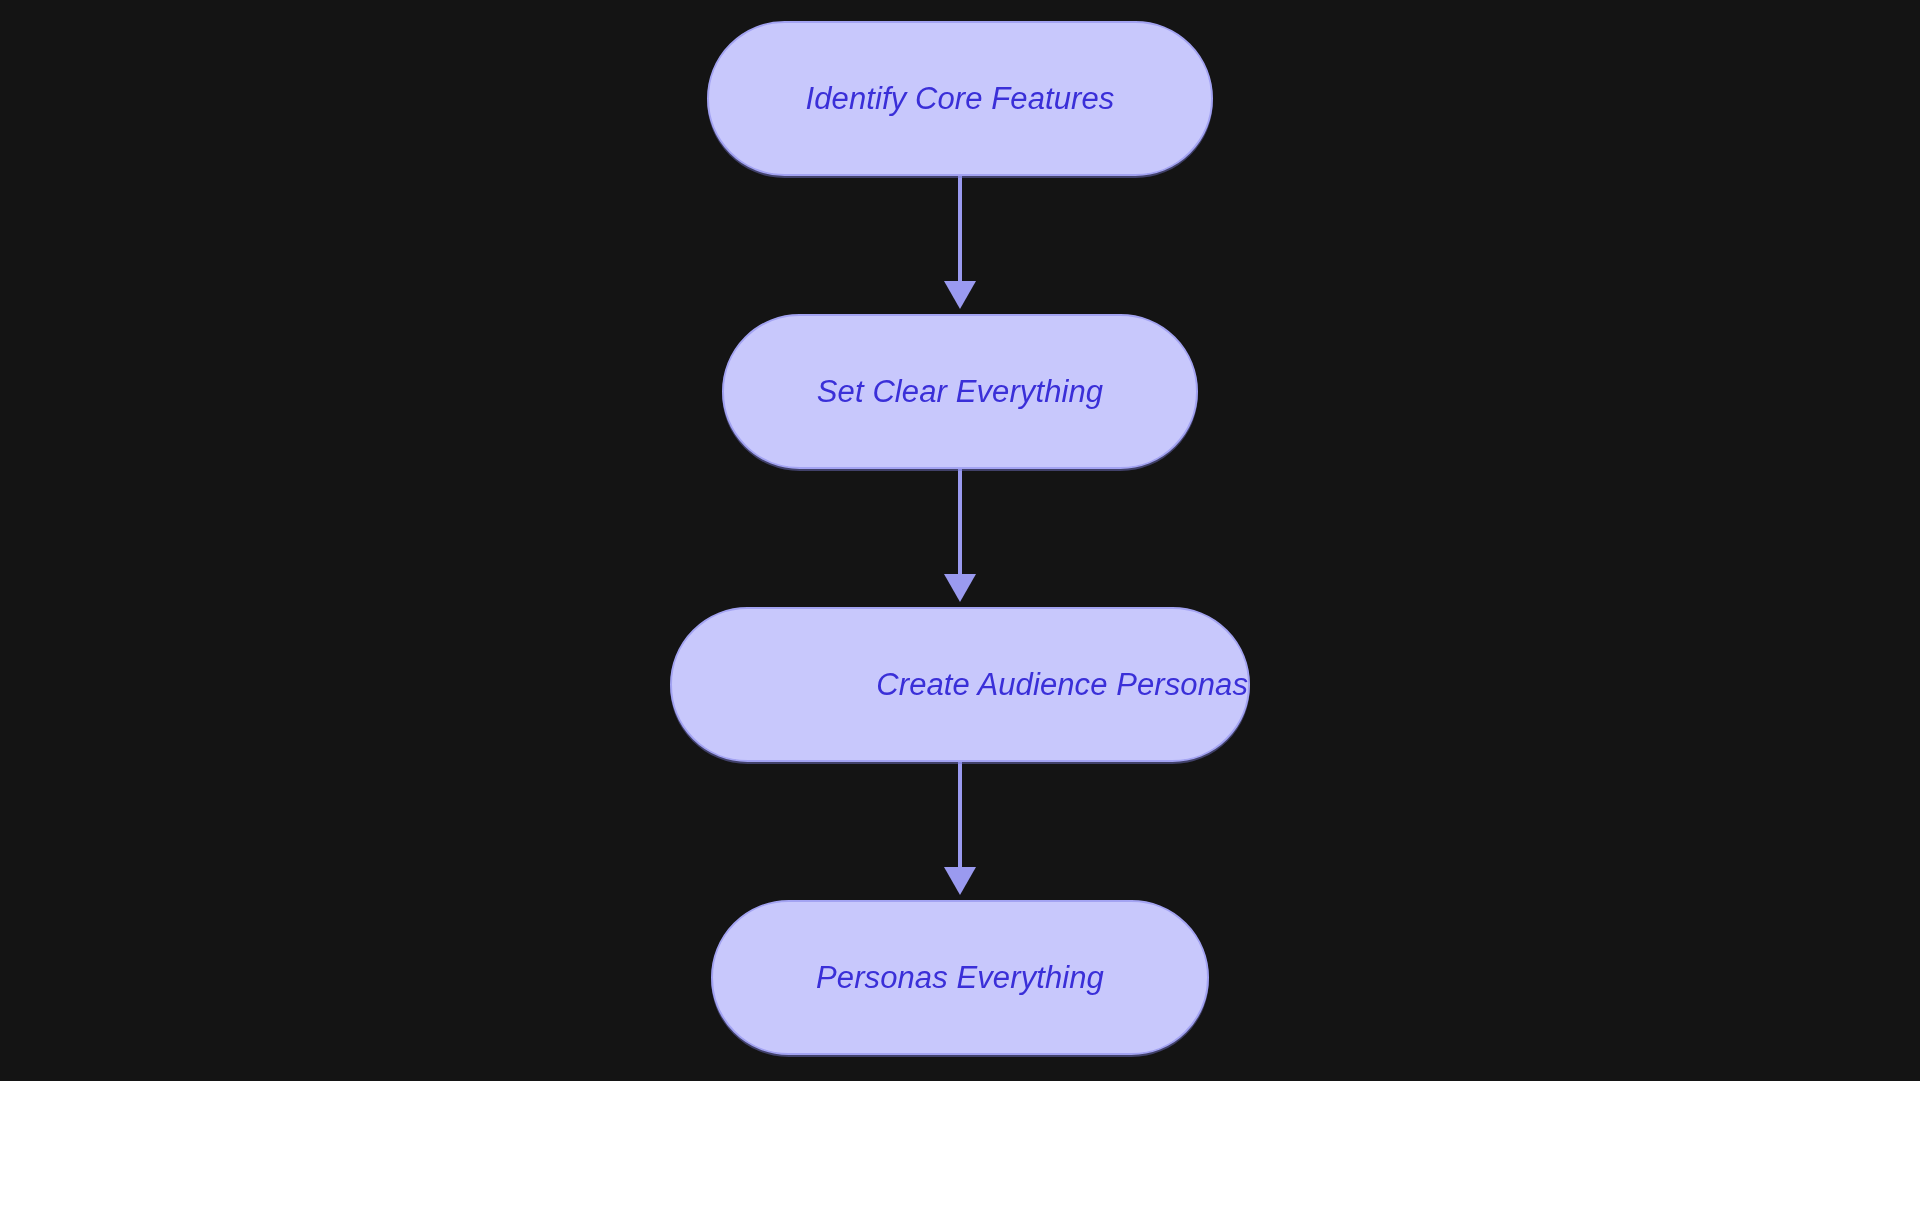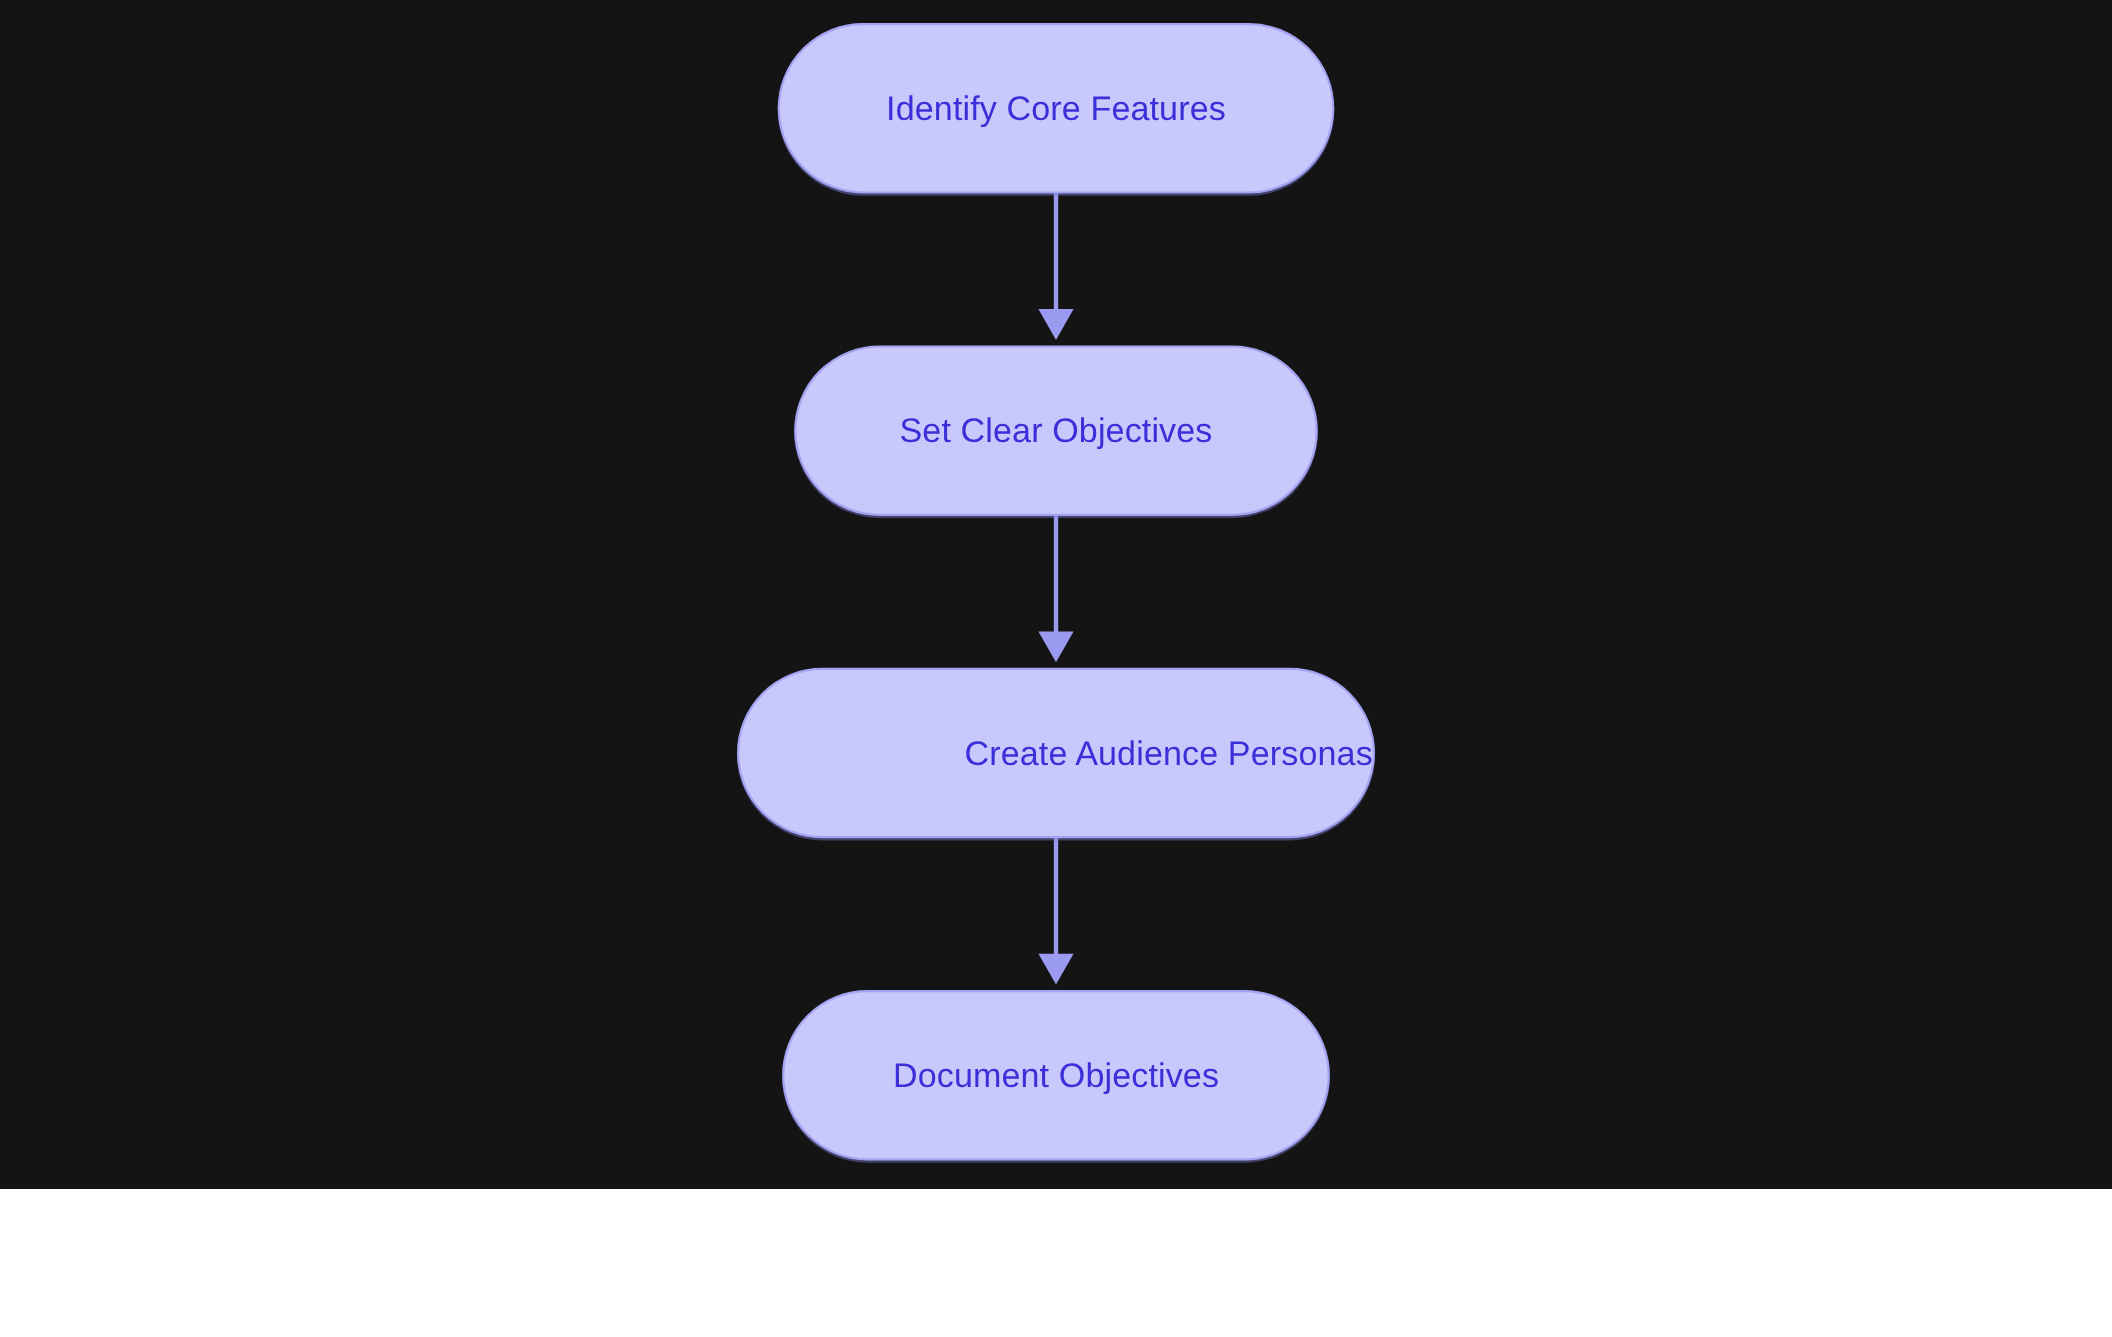--- a/index.html
+++ b/index.html
@@ -18,20 +18,21 @@
     background: #ffffff;
   }
   #canvas {
     position: absolute;
     left: 0;
     top: 0;
     width: 1920px;
     height: 1081px;
     background: #141414;
     overflow: hidden;
+    font-style: italic;
   }
   #flow {
     position: absolute;
     left: 0;
     top: 0;
     width: 1920px;
     height: 1081px;
   }
   .node {
     position: absolute;
@@ -92,29 +93,29 @@
       </g>
     </svg>
 
     <div id="flow">
 
       <div class="node" style="left:707px; top:21px; width:506px; height:155px;">
         <span class="node-label">Identify Core Features</span>
       </div>
 
       <div class="node" style="left:722px; top:314px; width:476px; height:155px;">
-        <span class="node-label">Set Clear Objectives</span>
+        <span class="node-label">Set Clear Everything</span>
       </div>
 
       <div class="node" style="left:670px; top:607px; width:580px; height:155px;justify-content:flex-end;">
         <span class="node-label">Create Audience Personas</span>
       </div>
 
       <div class="node" style="left:711px; top:900px; width:498px; height:155px;">
-        <span class="node-label">Document Objectives</span>
+        <span class="node-label">Personas Everything</span>
       </div>
 
     </div>
   </div>
 
   <div id="footer">
     
   </div>
 
 </div>

